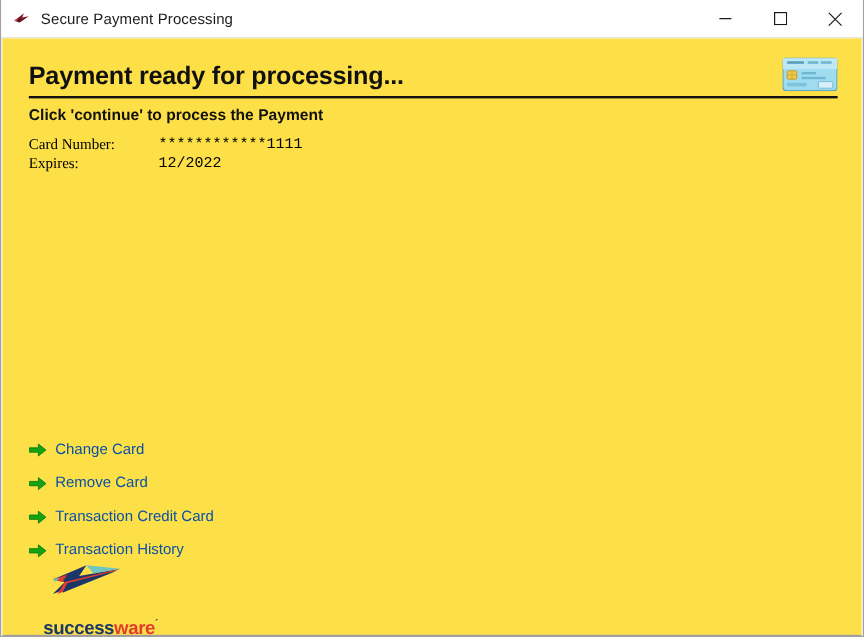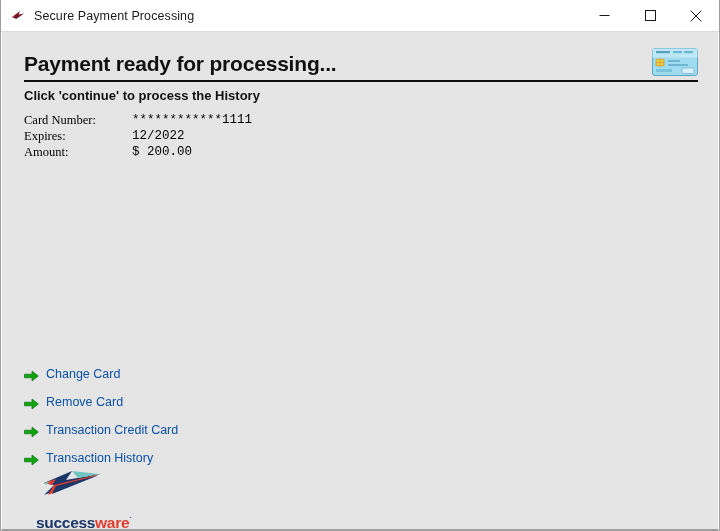--- a/index.html
+++ b/index.html
@@ -49,21 +49,21 @@
   }
   .win-btn svg { display: block; }
   #titlebar-sep {
     position: absolute; left: 0; right: 0; top: 31px;
     height: 1px; background: #dcdcdc;
   }
   
   #content {
     position: absolute;
     left: 1px; top: 32px; right: 1px; bottom: 0;
-    background: #e5e5e5;
+    background: #fde047;
   }
   #heading {
     position: absolute;
     left: 22px; top: 20px;
     font-size: 21px;
     font-weight: bold;
     color: #111111;
     letter-spacing: -0.2px;
     white-space: nowrap;
   }
@@ -213,21 +213,21 @@
           </svg>
       </div>
     </div>
     <div id="titlebar-sep"></div>
   </div>
 
   <div id="content">
 
     <div id="heading">Payment ready for processing...</div>
     <div id="heading-rule"></div>
-    <div id="subheading">Click 'continue' to process the History</div>
+    <div id="subheading">Click 'continue' to process the Payment</div>
 
     <div id="card-icon">
       <svg width="46" height="28" viewBox="0 0 46 28">
         <rect x="0.5" y="0.5" width="45" height="27" rx="2.5" fill="#9fdcf0" stroke="#5fa9c4" stroke-width="1"></rect>
         <rect x="0.5" y="0.5" width="45" height="9" fill="#bfe8f6"></rect>
         <rect x="4" y="3" width="14" height="2.2" fill="#5b9fbd"></rect>
         <rect x="21" y="3" width="9" height="2.2" fill="#6fb6d2"></rect>
         <rect x="32" y="3" width="9" height="2.2" fill="#6fb6d2"></rect>
         <rect x="4" y="11" width="8" height="7" rx="1" fill="#f0c848" stroke="#c79f2d" stroke-width="0.8"></rect>
         <path d="M4 14.5 H12 M8 11 V18" stroke="#c79f2d" stroke-width="0.6"></path>
@@ -241,24 +241,20 @@
     <table id="details">
       <tbody>
           <tr>
         <td class="det-label">Card Number:</td>
         <td>************1111</td>
       </tr>
       <tr>
         <td class="det-label">Expires:</td>
         <td>12/2022</td>
       </tr>
-      <tr>
-        <td class="det-label">Amount:</td>
-        <td>$ 200.00</td>
-      </tr>
     </tbody>
       </table>
 
     <div id="links">
 
       <div class="link-row">
         <span class="link-arrow">
           <svg width="15" height="12" viewBox="0 0 15 12">
             <path d="M0.5 4.2 H8 V1 L14.3 6 L8 11 V7.8 H0.5 Z" fill="#13a313" stroke="#0a7a0a" stroke-width="0.7" stroke-linejoin="round"></path>
           </svg>

